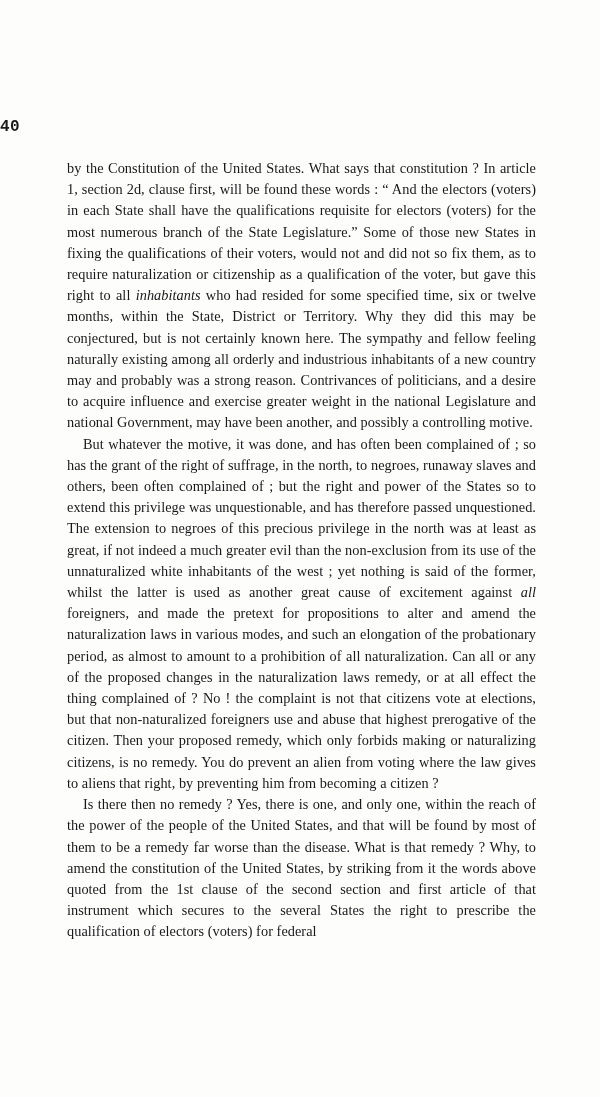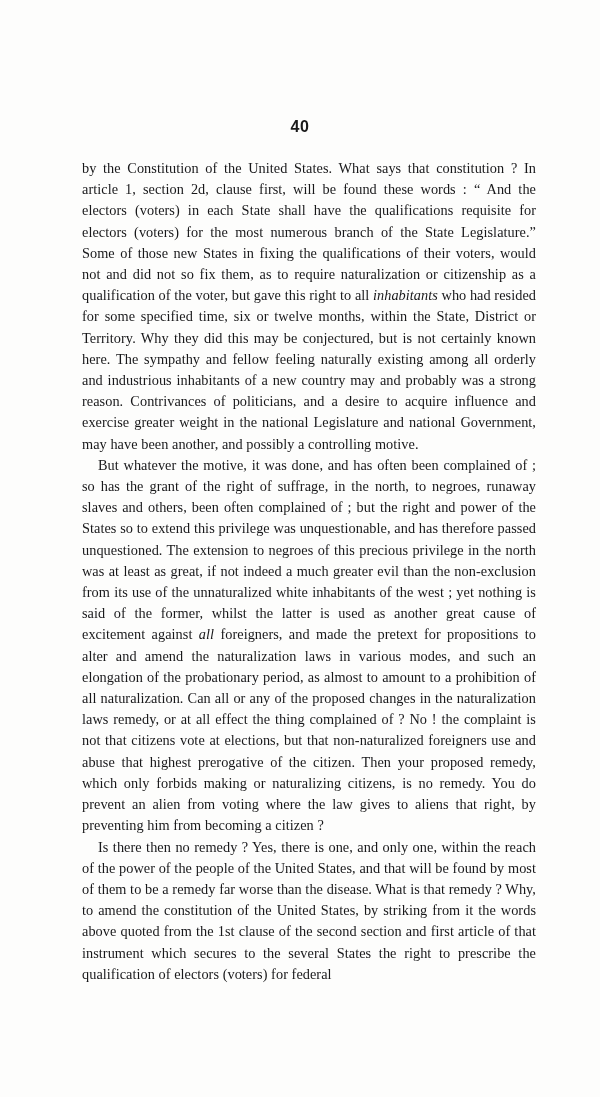--- a/index.html
+++ b/index.html
@@ -20,34 +20,33 @@
     height: 1097px;
     box-sizing: border-box;
     position: relative;
     background: #fdfdfc;
   }
   .page-number {
     position: absolute;
     top: 118px;
     left: 0;
     width: 600px;
-    text-align: center;
     font-size: 16px;
     font-weight: bold;
-    font-family: Liberation Sans, sans-serif;
+    font-family: Liberation Mono, monospace;
     letter-spacing: 0.5px;
   }
   .text-body {
     position: absolute;
     top: 158px;
     left: 66px;
     width: 470px;
   }
   .para {
-    margin: 0 0 0 16px;
+    margin: 0 0 0 1px;
     font-size: 14.3px;
     line-height: 21.2px;
     text-align: justify;
     text-justify: inter-word;
     color: #18181a;
     letter-spacing: 0.05px;
   }
   .para + .para {
     text-indent: 16px;
   }

